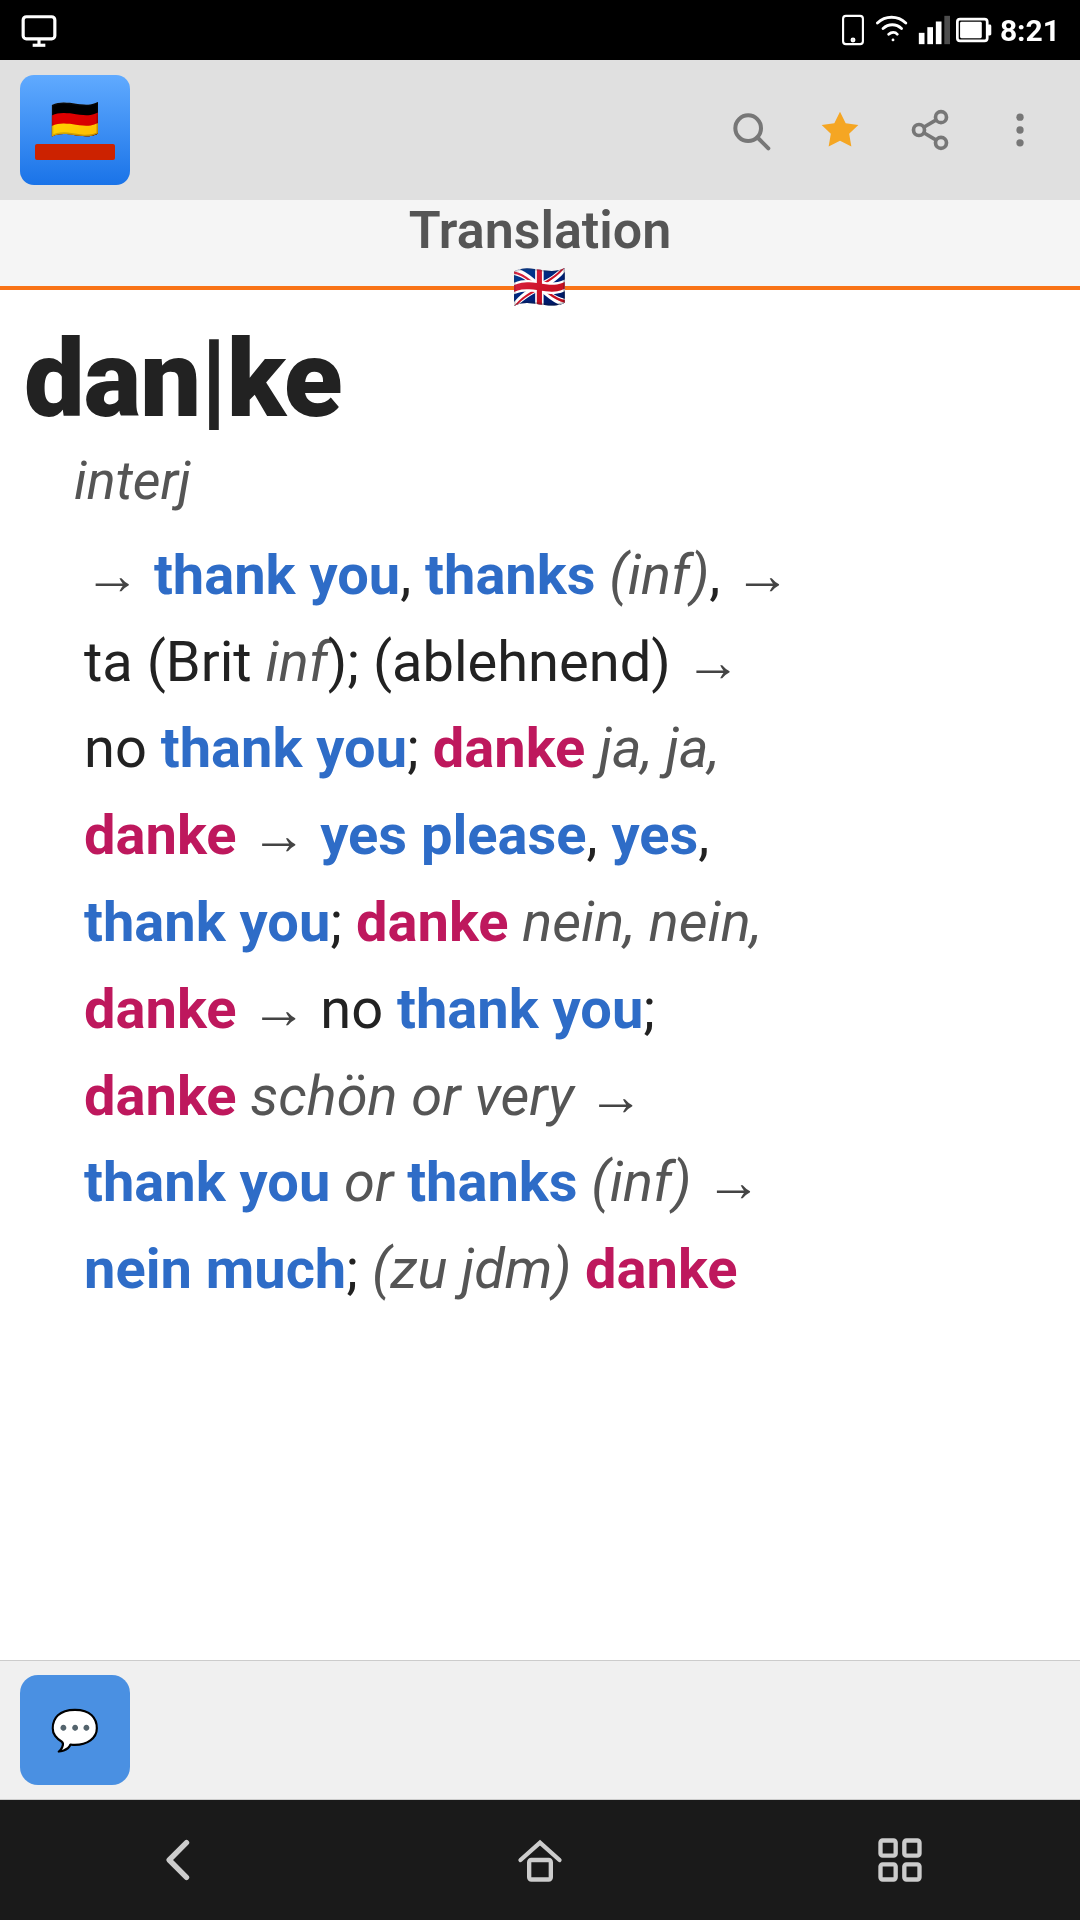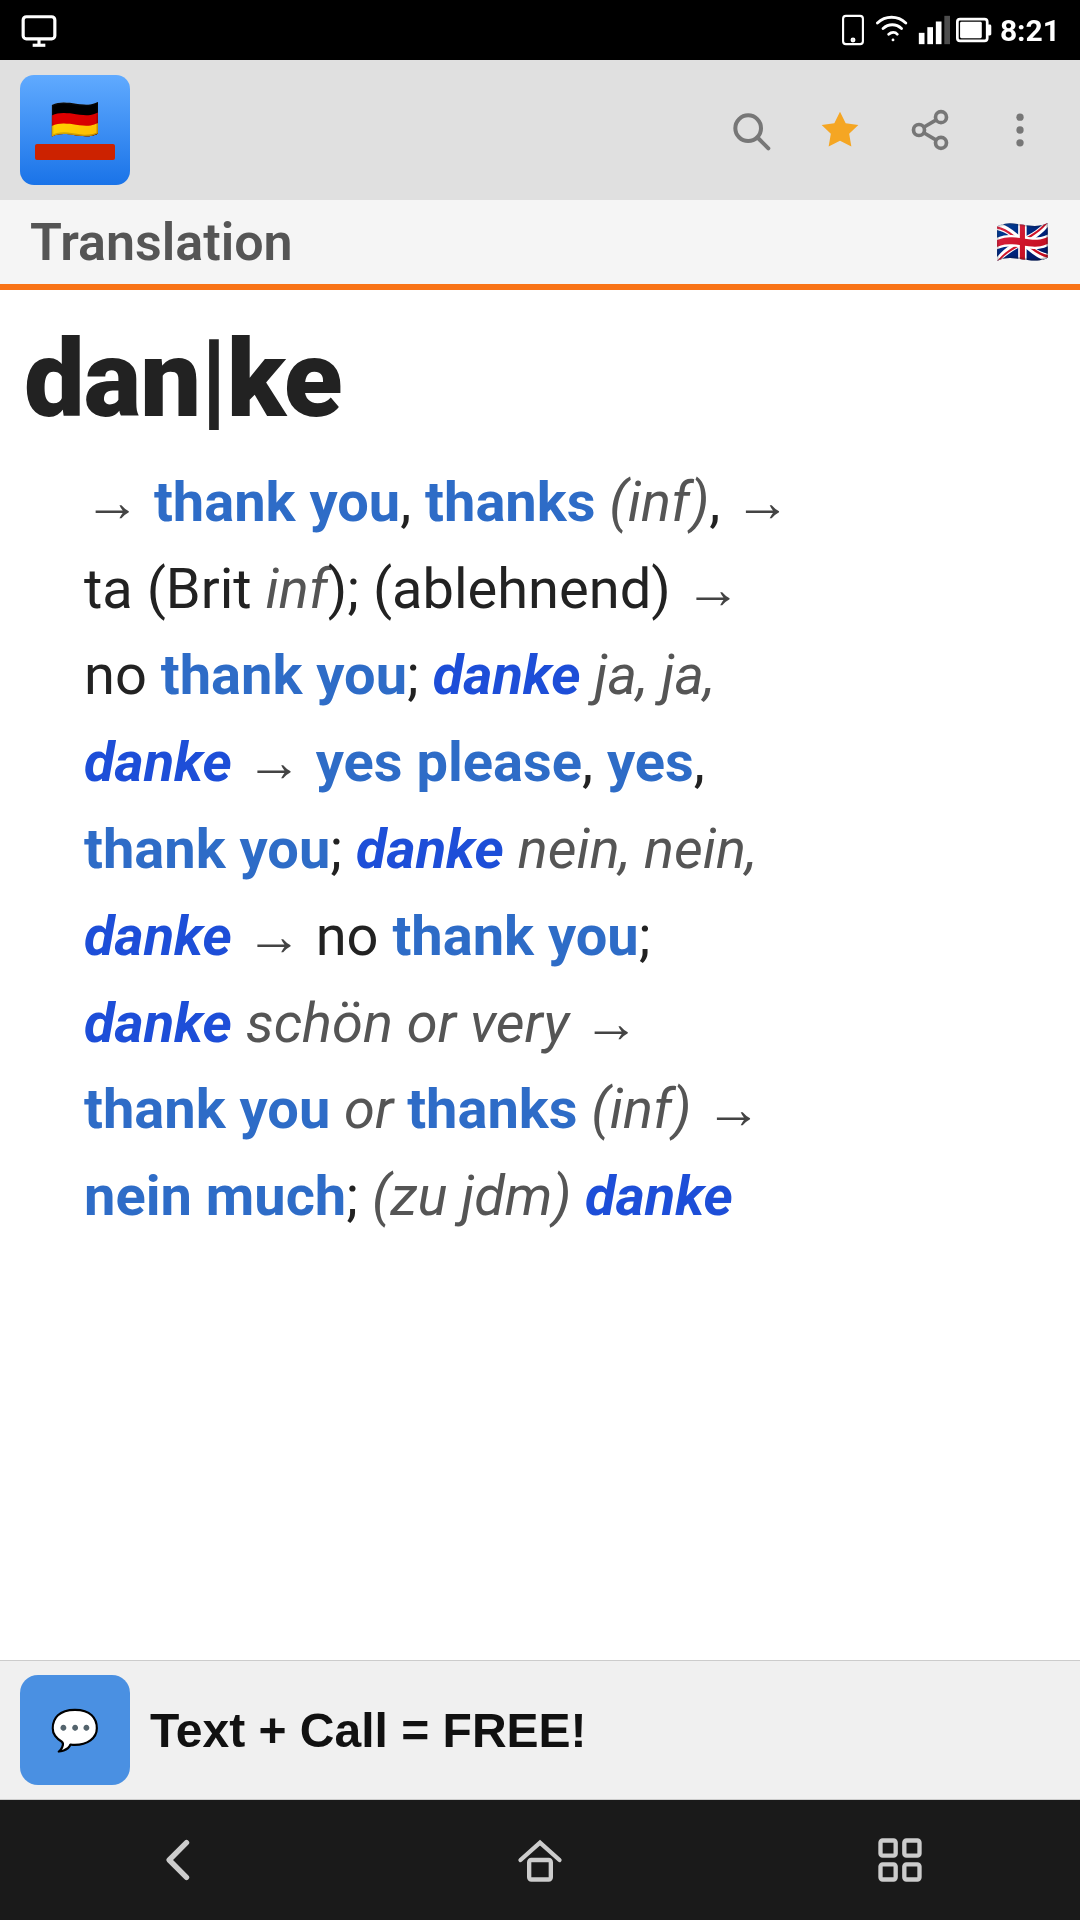--- a/index.html
+++ b/index.html
@@ -102,25 +102,26 @@
       height: 44px;
     }
     .star-btn svg { fill: #f5a623; }
     .search-btn svg, .share-btn svg, .more-btn svg { fill: #777; }
 
     
     .section-header {
       width: 100%;
       height: 90px;
       background: #f5f5f5;
-      border-bottom: 6px solid #f97316;
+      border-bottom: 4px solid #f97316;
       display: flex;
       align-items: center;
       justify-content: space-between;
       padding: 0 30px;
+      flex-direction: column;
     }
     .section-title {
       font-size: 52px;
       font-weight: 600;
       color: #555;
     }
     .flag-icon {
       font-size: 44px;
     }
 
@@ -147,21 +148,21 @@
     }
 
     .translation-block {
       margin-top: 20px;
       margin-left: 60px;
       font-size: 56px;
       line-height: 1.55;
     }
 
     .blue { color: #2e6cc7; font-weight: bold; }
-    .orange { color: #1d4ed8; font-weight: bold; font-style: italic; }
+    .orange { color: #be185d; font-weight: bold; }
     .black { color: #222; }
     .gray-italic { color: #555; font-style: italic; }
     .arrow { color: #444; }
 
     
     .ad-banner {
       position: absolute;
       bottom: 120px;
       left: 0;
       width: 100%;
@@ -295,39 +296,39 @@
 
 <div class="section-header">
   <span class="section-title">Translation</span>
   <span class="flag-icon">🇬🇧</span>
 </div>
 
 <div class="main-content">
   <div class="word-title">
     <span>dan|ke</span>
   </div>
+  <div class="pos-label">interj</div>
 
   <div class="translation-block">
     <span class="arrow">→ </span><span class="blue">thank you</span><span class="black">, </span><span class="blue">thanks</span><span class="gray-italic"> (inf)</span><span class="black">, </span><span class="arrow">→</span><br>
     <span class="black">ta (Brit </span><span class="gray-italic">inf</span><span class="black">); (ablehnend) </span><span class="arrow">→</span><br>
     <span class="black">no </span><span class="blue">thank you</span><span class="black">; </span><span class="orange">danke</span><span class="gray-italic"> ja, ja,</span><br>
     <span class="orange">danke</span><span class="black"> </span><span class="arrow">→</span><span class="black"> </span><span class="blue">yes please</span><span class="black">, </span><span class="blue">yes</span><span class="black">,</span><br>
     <span class="blue">thank you</span><span class="black">; </span><span class="orange">danke</span><span class="gray-italic"> nein, nein,</span><br>
     <span class="orange">danke</span><span class="black"> </span><span class="arrow">→</span><span class="black"> no </span><span class="blue">thank you</span><span class="black">;</span><br>
     <span class="orange">danke</span><span class="gray-italic"> schön or very </span><span class="arrow">→</span><br>
     <span class="blue">thank you</span><span class="gray-italic"> or </span><span class="blue">thanks</span><span class="gray-italic"> (inf)</span><span class="black"> </span><span class="arrow">→</span><br>
     <span class="blue">nein much</span><span class="black">; </span><span class="gray-italic">(zu jdm) </span><span class="orange">danke</span>
   </div>
 </div>
 
 <div class="ad-banner">
   <div class="ad-logo">
     <span class="ad-logo-bubble">💬</span>
   </div>
-  <span class="ad-text">Text + Call = FREE!</span>
 </div>
 
 <div class="nav-bar">
   <button class="nav-btn">
     <svg viewBox="0 0 24 24">
       <polyline points="15,4 7,12 15,20" fill="none" stroke="#ccc" stroke-width="2.5" stroke-linecap="round" stroke-linejoin="round"></polyline>
     </svg>
   </button>
   <button class="nav-btn">
     <svg viewBox="0 0 24 24">

